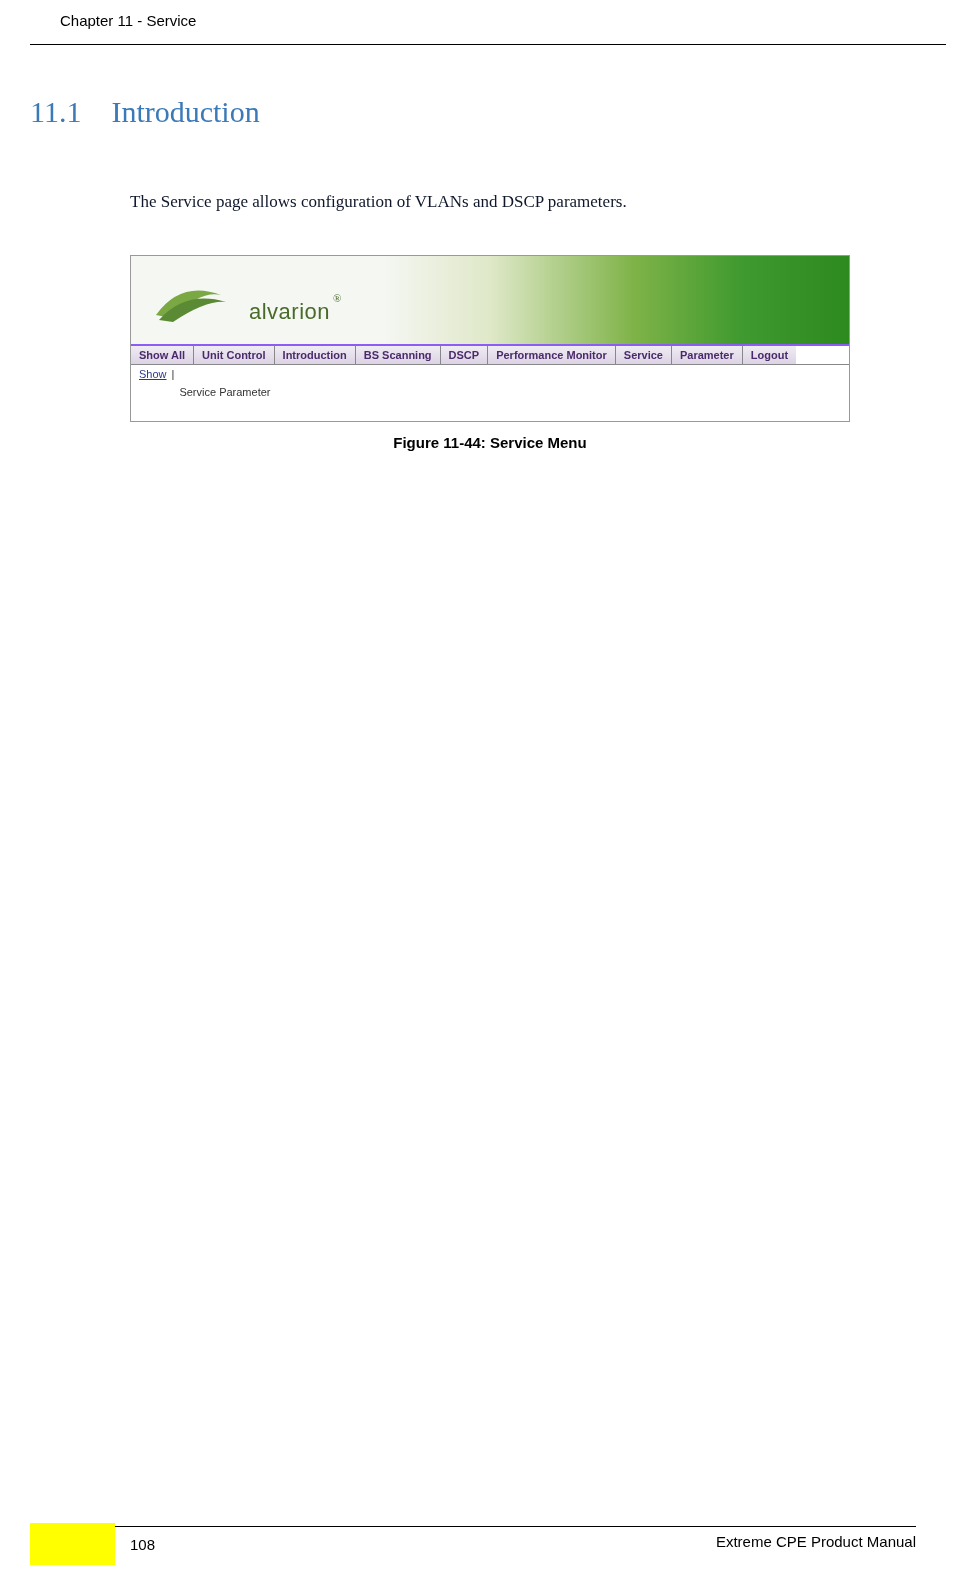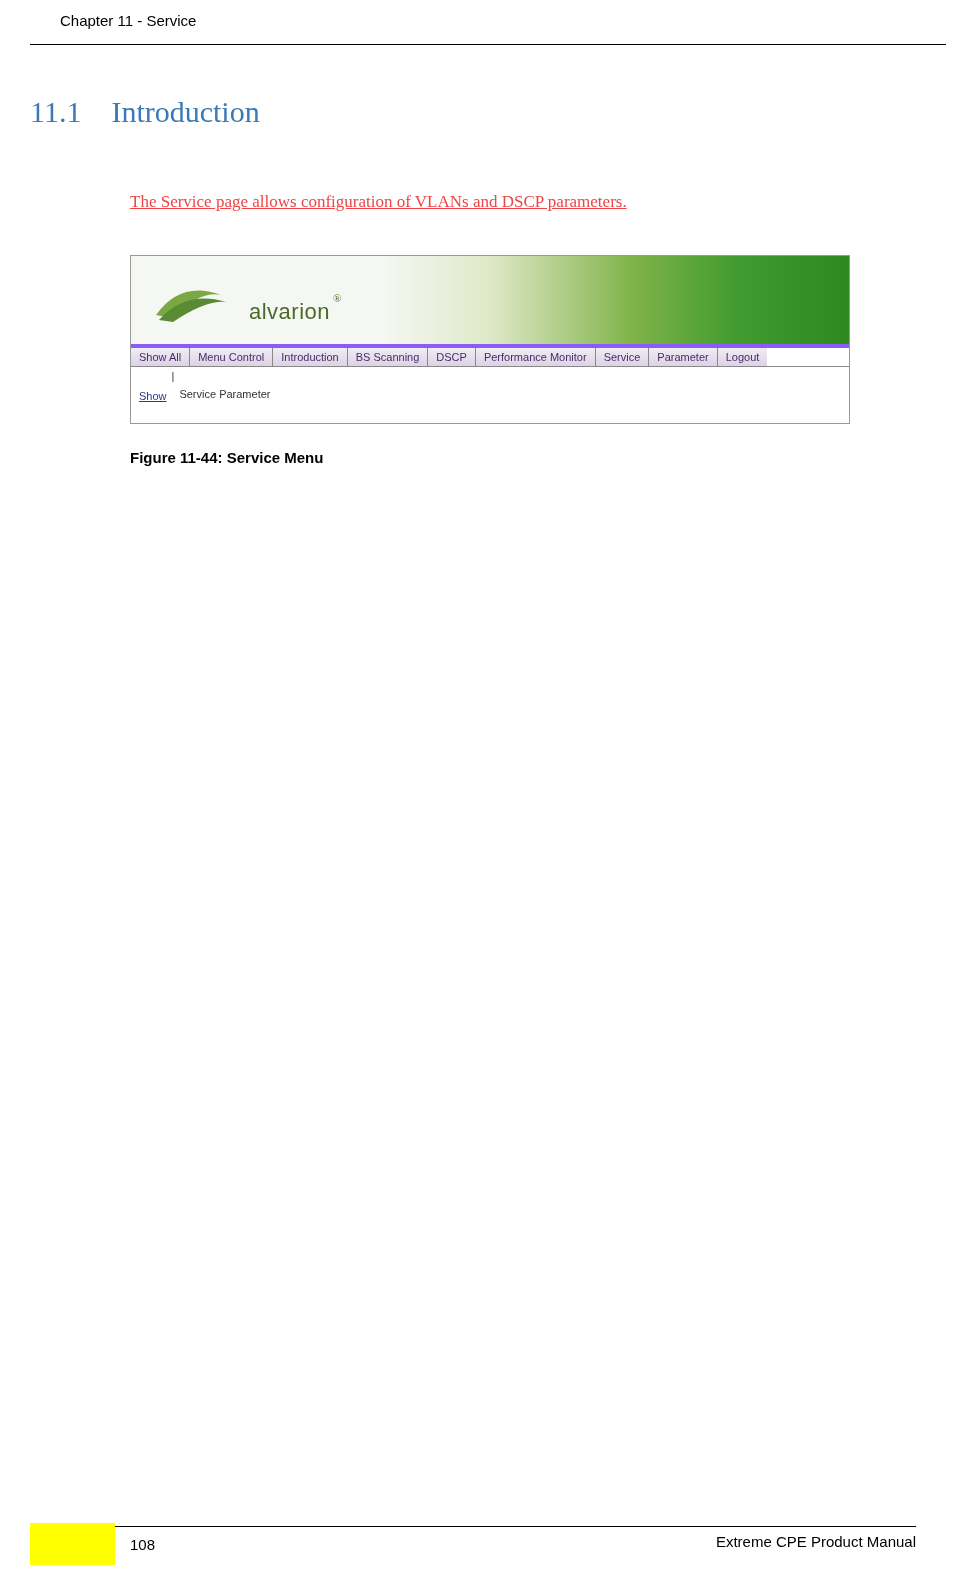--- a/index.html
+++ b/index.html
@@ -29,24 +29,23 @@
       color: #3a7ab8;
       font-weight: normal;
     }
     .section-number {
       display: inline-block;
       margin-right: 30px;
     }
     .body-text {
       font-family: 'Bookman Old Style', Georgia, serif;
       font-size: 17px;
-      color: #ef4444;
+      color: #0f172a;
       padding: 60px 60px 0 130px;
       line-height: 1.5;
-      text-decoration: underline;
     }
     .figure-container {
       margin: 40px 0 0 130px;
       width: 720px;
     }
     .screenshot {
       width: 720px;
       border: 1px solid #999;
       background: #000000;
     }
@@ -79,22 +78,23 @@
     .reg-mark {
       font-size: 11px;
       color: #4a6a2a;
       position: relative;
       top: -2px;
       left: 3px;
     }
     .tab-row {
       display: flex;
       background: #fff;
-      border-top: 4px solid #8b5cf6;
+      border-top: 2px solid #8b5cf6;
       border-bottom: 1px solid #888;
+      font-weight: bold;
     }
     .tab {
       font-family: Verdana, Arial, sans-serif;
       font-size: 11px;
       color: #4a2a6a;
       padding: 3px 8px;
       border-right: 1px solid #888;
       background: linear-gradient(#f0ecf3, #dcd3e5);
       cursor: pointer;
       white-space: nowrap;
@@ -107,40 +107,40 @@
       background: #fff;
       padding: 2px 0 4px 0;
     }
     .sub-link {
       font-family: Verdana, Arial, sans-serif;
       font-size: 11px;
       color: #2a3a8a;
       padding: 1px 5px 1px 8px;
       cursor: pointer;
       text-decoration: underline;
-      margin-top: 20px;
     }
     .sub-sep {
       font-family: Verdana, Arial, sans-serif;
       font-size: 11px;
       color: #333;
       padding: 1px 0;
     }
     .sub-text {
       font-family: Verdana, Arial, sans-serif;
       font-size: 11px;
       color: #333;
       padding: 19px 5px;
     }
     .figure-caption {
+      text-align: center;
       font-family: Arial, Helvetica, sans-serif;
       font-size: 15px;
       font-weight: bold;
       color: #000;
-      margin-top: 25px;
+      margin-top: 12px;
     }
     .page-footer {
       position: absolute;
       bottom: 30px;
       left: 0;
       right: 0;
       height: 60px;
     }
     .yellow-block {
       position: absolute;
@@ -194,21 +194,21 @@
         <svg viewBox="0 0 90 60">
           <path d="M 5 45 Q 30 10 70 25 Q 50 20 20 48 Z" fill="#7aa843"></path>
           <path d="M 8 50 Q 35 20 75 32 Q 55 30 22 52 Z" fill="#5a8a33"></path>
         </svg>
       </div>
       <span class="logo-text">alvarion</span>
       <span class="reg-mark">®</span>
     </div>
     <div class="tab-row">
       <div class="tab">Show All</div>
-      <div class="tab">Menu Control</div>
+      <div class="tab">Unit Control</div>
       <div class="tab">Introduction</div>
       <div class="tab">BS Scanning</div>
       <div class="tab">DSCP</div>
       <div class="tab">Performance Monitor</div>
       <div class="tab">Service</div>
       <div class="tab">Parameter</div>
       <div class="tab">Logout</div>
     </div>
     <div class="sub-row">
       <span class="sub-link">Show</span>

